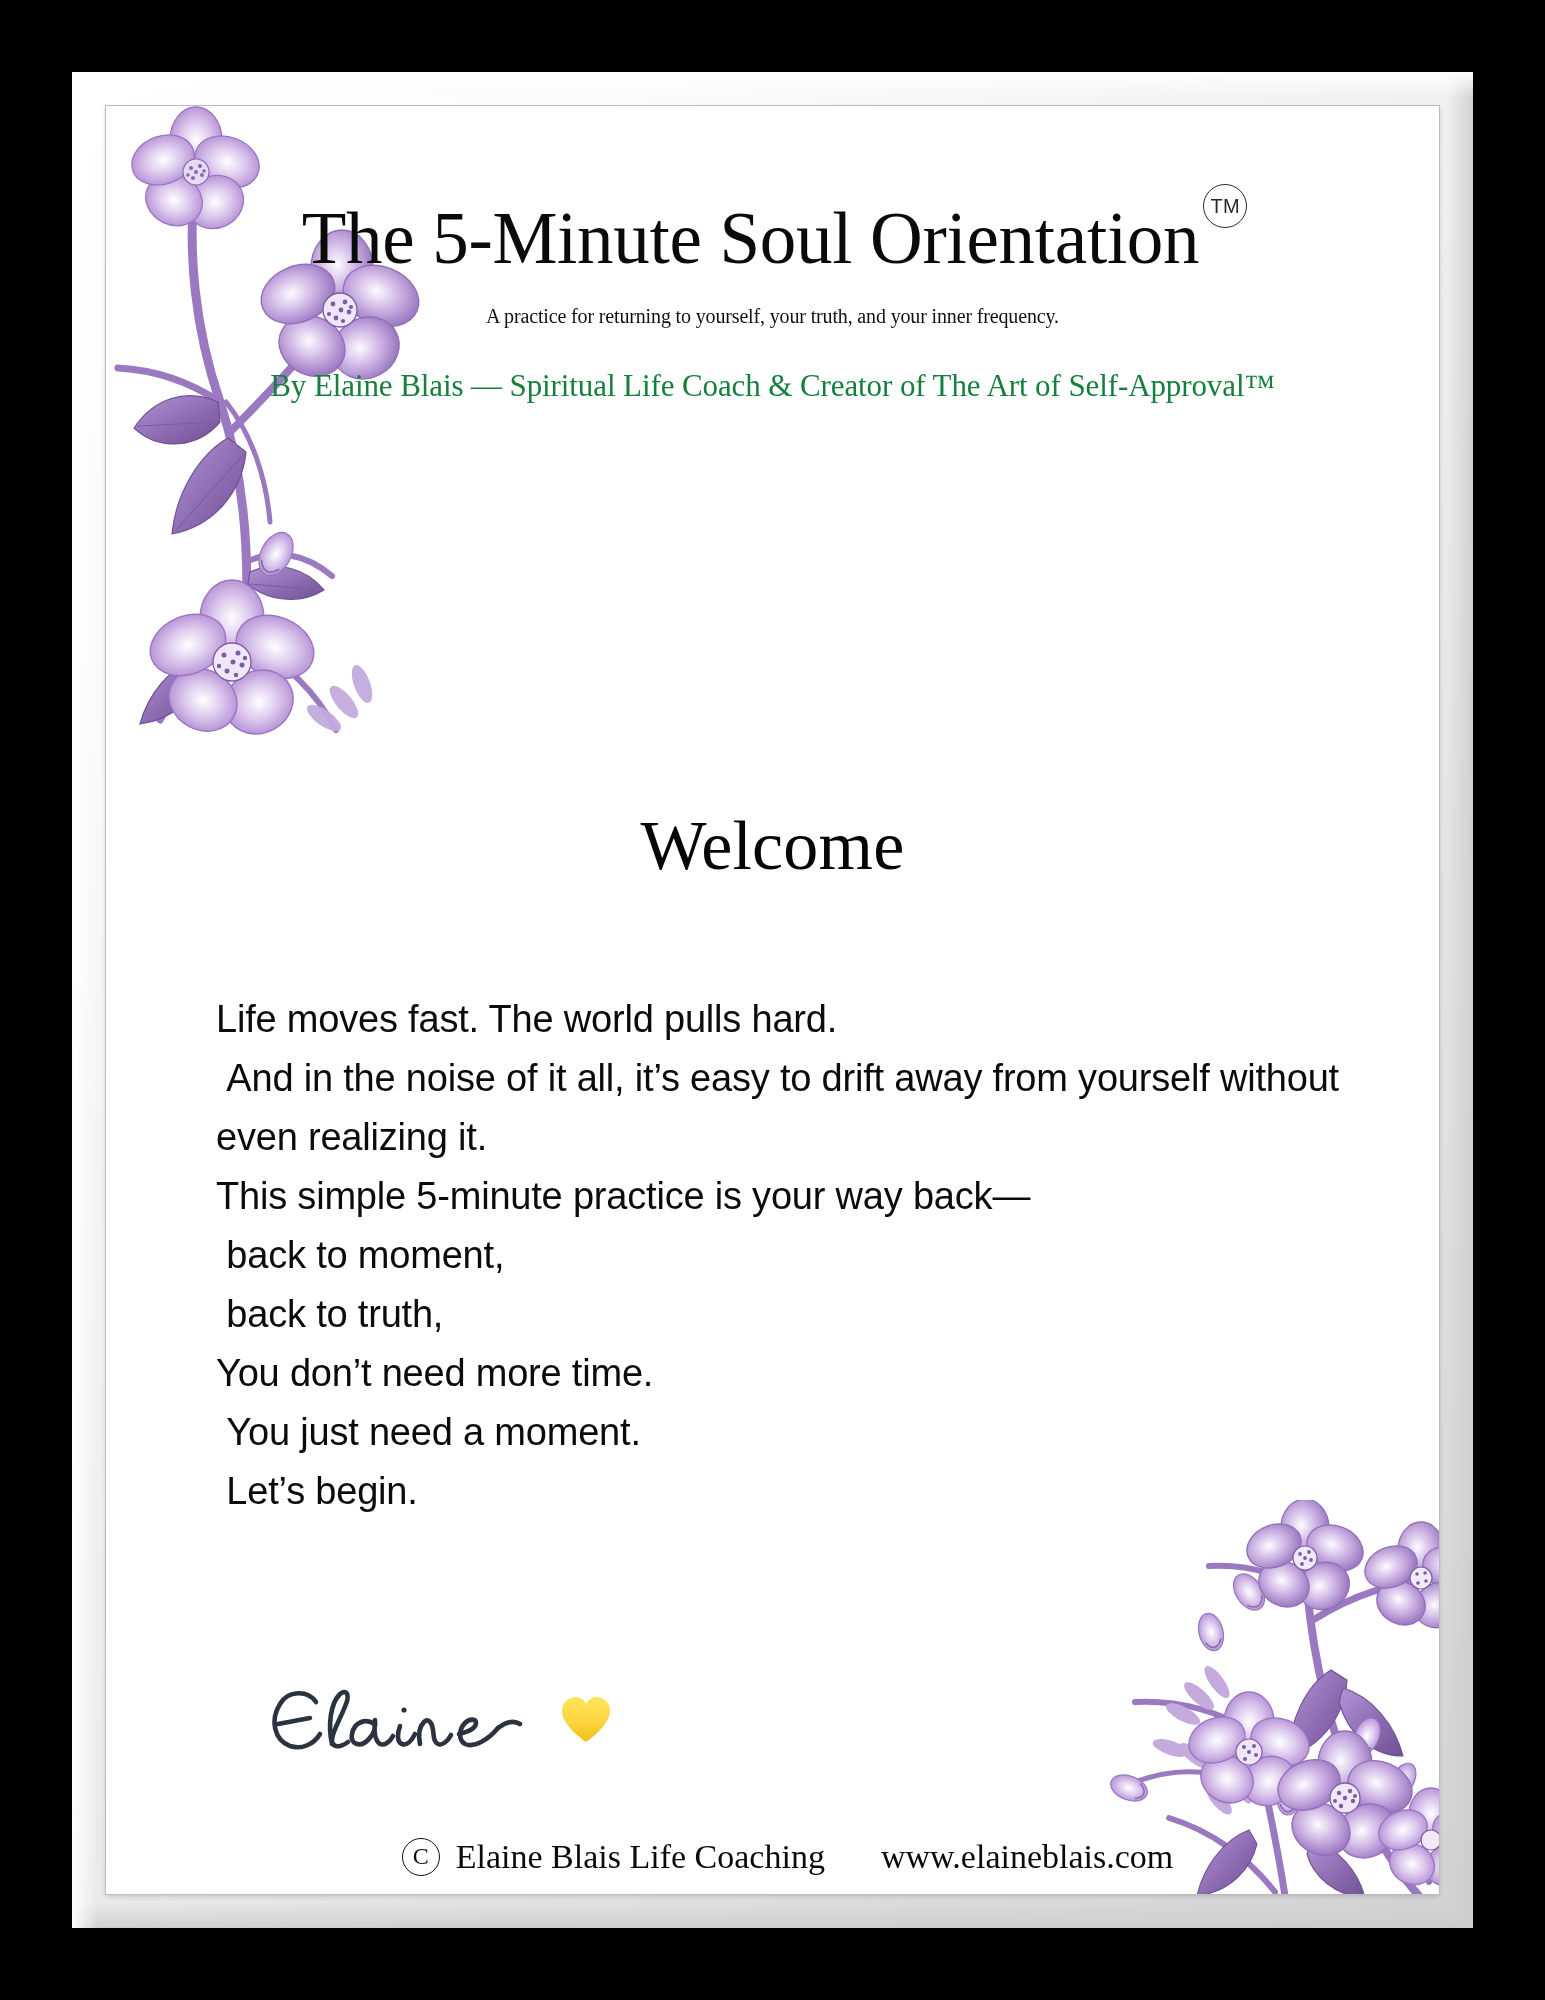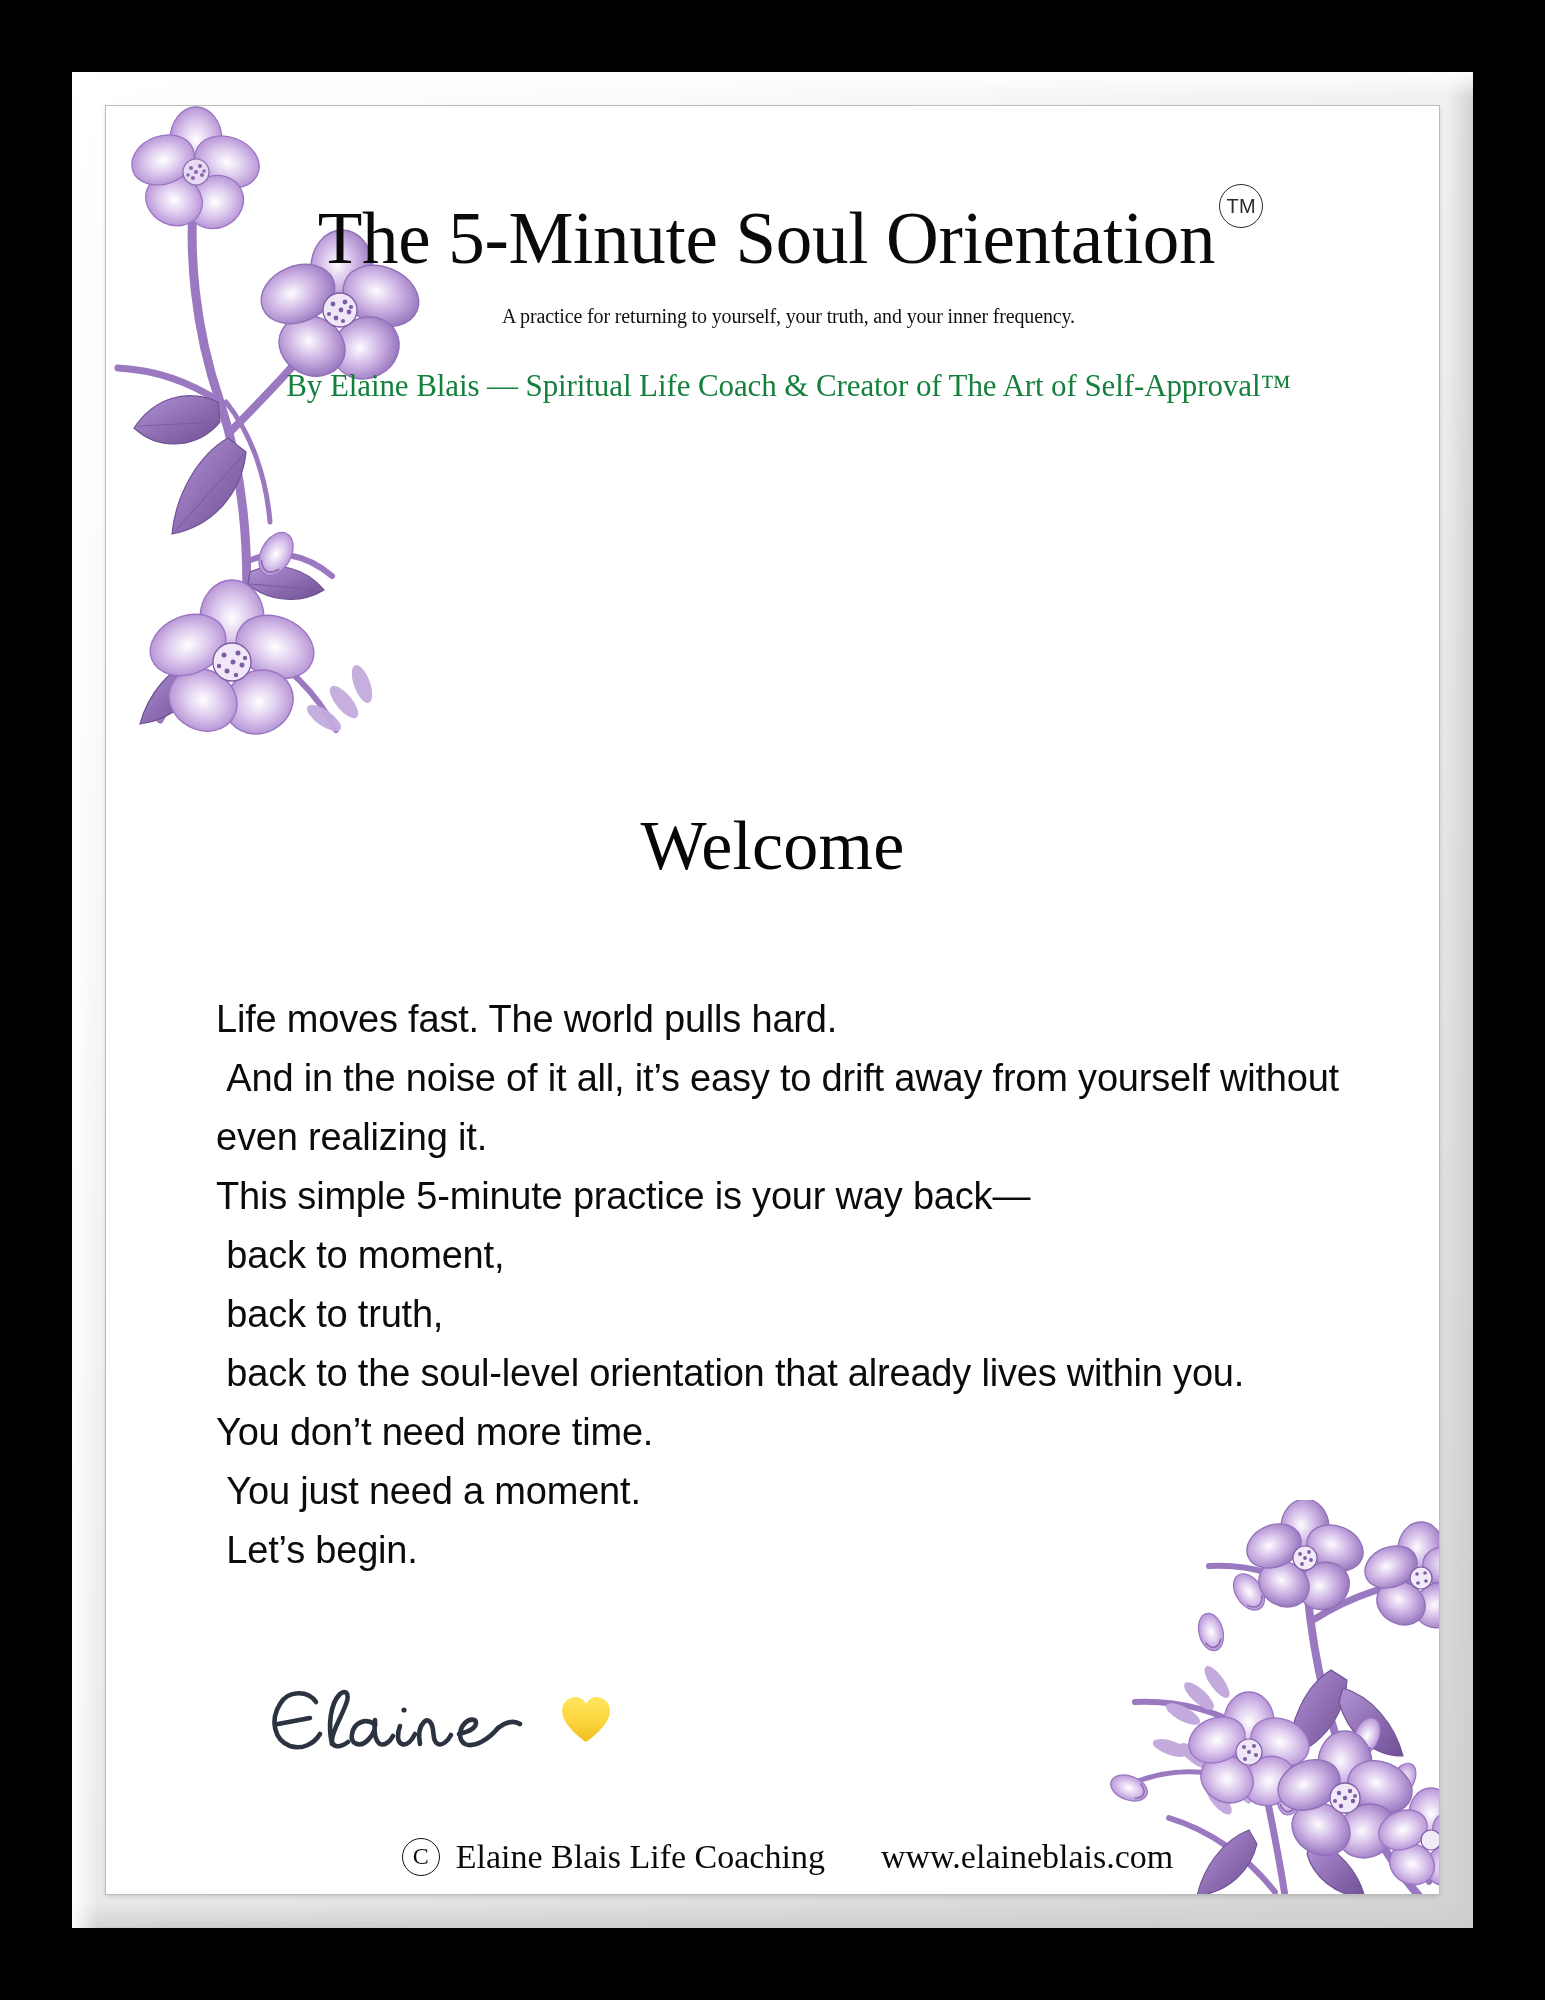--- a/index.html
+++ b/index.html
@@ -72,21 +72,21 @@
   #floral-bottom-right {
     right: -10px;
     bottom: -6px;
     width: 350px;
     height: 400px;
   }
 
   
   #header-block {
     position: absolute;
-    left: 16px;
+    left: 0;
     top: 96px;
     width: 100%;
     text-align: center;
   }
   #doc-title {
     font-family: "Liberation Serif", serif;
     font-size: 73px;
     font-weight: 400;
     letter-spacing: -0.3px;
     color: #0a0a0a;
@@ -492,21 +492,20 @@
       </div>
 
       <h2 id="welcome-heading">Welcome</h2>
 
       <div id="body-copy">
         <span class="body-line">Life moves fast. The world pulls hard.</span>
         <span class="body-line"> And in the noise of it all, it’s easy to drift away from yourself without even realizing it.</span>
         <span class="body-line">This simple 5-minute practice is your way back—</span>
         <span class="body-line"> back to moment,</span>
         <span class="body-line"> back to truth,</span>
-        <span class="body-line"> back to the soul-level orientation that already lives within you.</span>
         <span class="body-line">You don’t need more time.</span>
         <span class="body-line"> You just need a moment.</span>
         <span class="body-line"> Let’s begin.</span>
       </div>
 
       <div id="signature-row">
         <svg id="signature-mark" width="276" height="92" viewBox="0 0 276 92">
           <g fill="none" stroke="#2b3240" stroke-width="4.6" stroke-linecap="round" stroke-linejoin="round">
 
             <path d="M62 24 C 54 12, 34 12, 26 26 C 16 42, 20 62, 36 68 C 48 72, 60 66, 66 56"></path>

